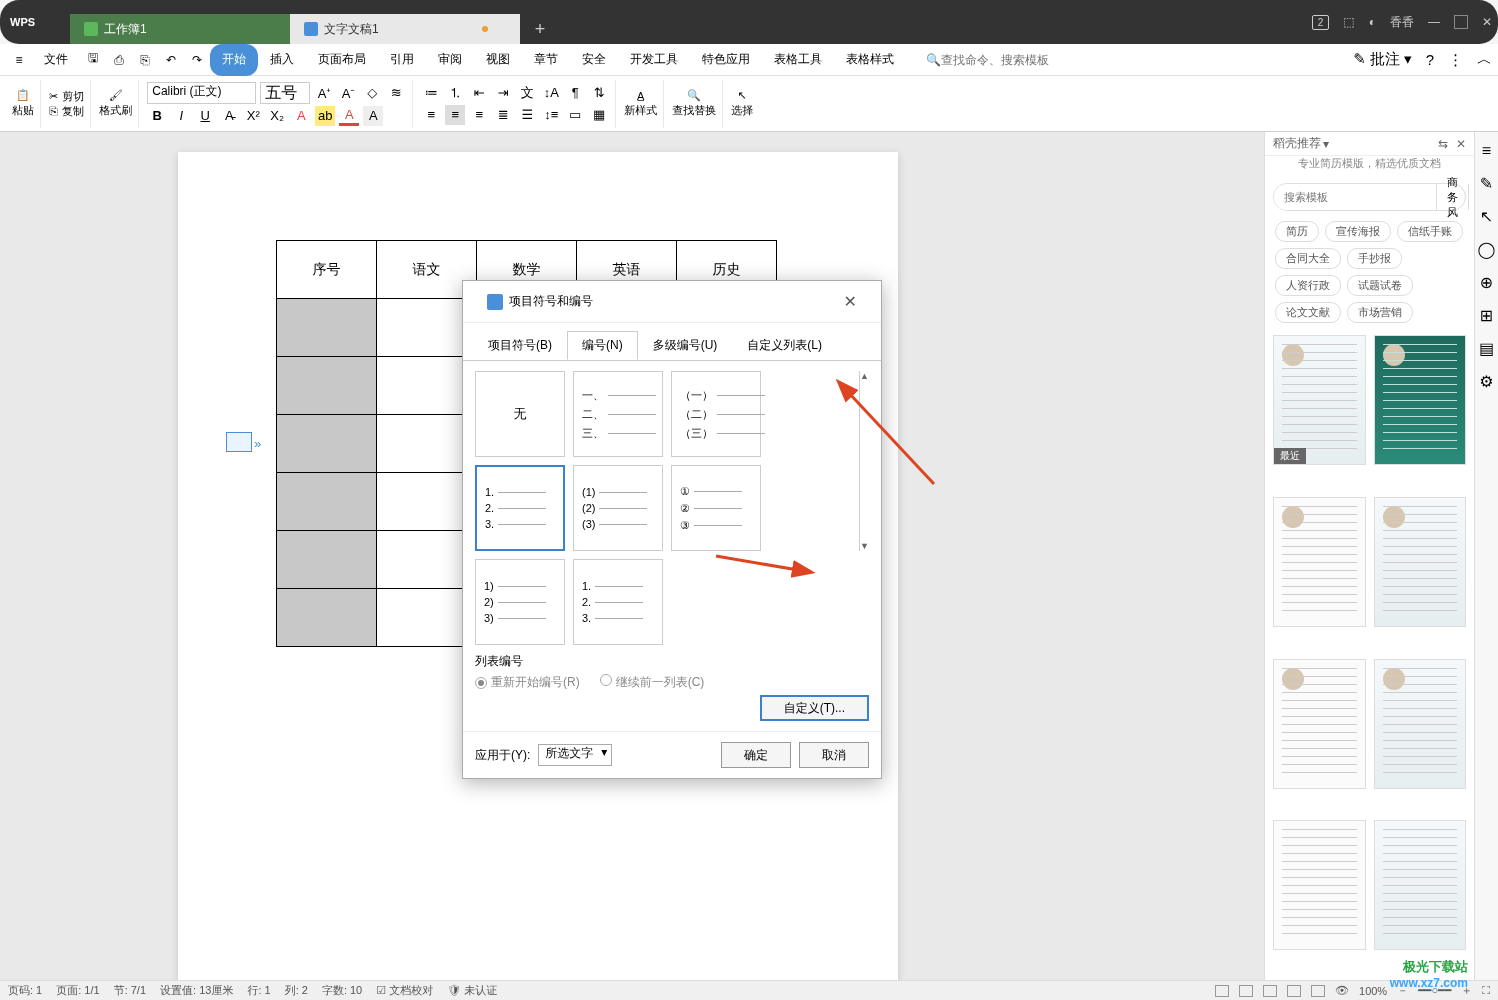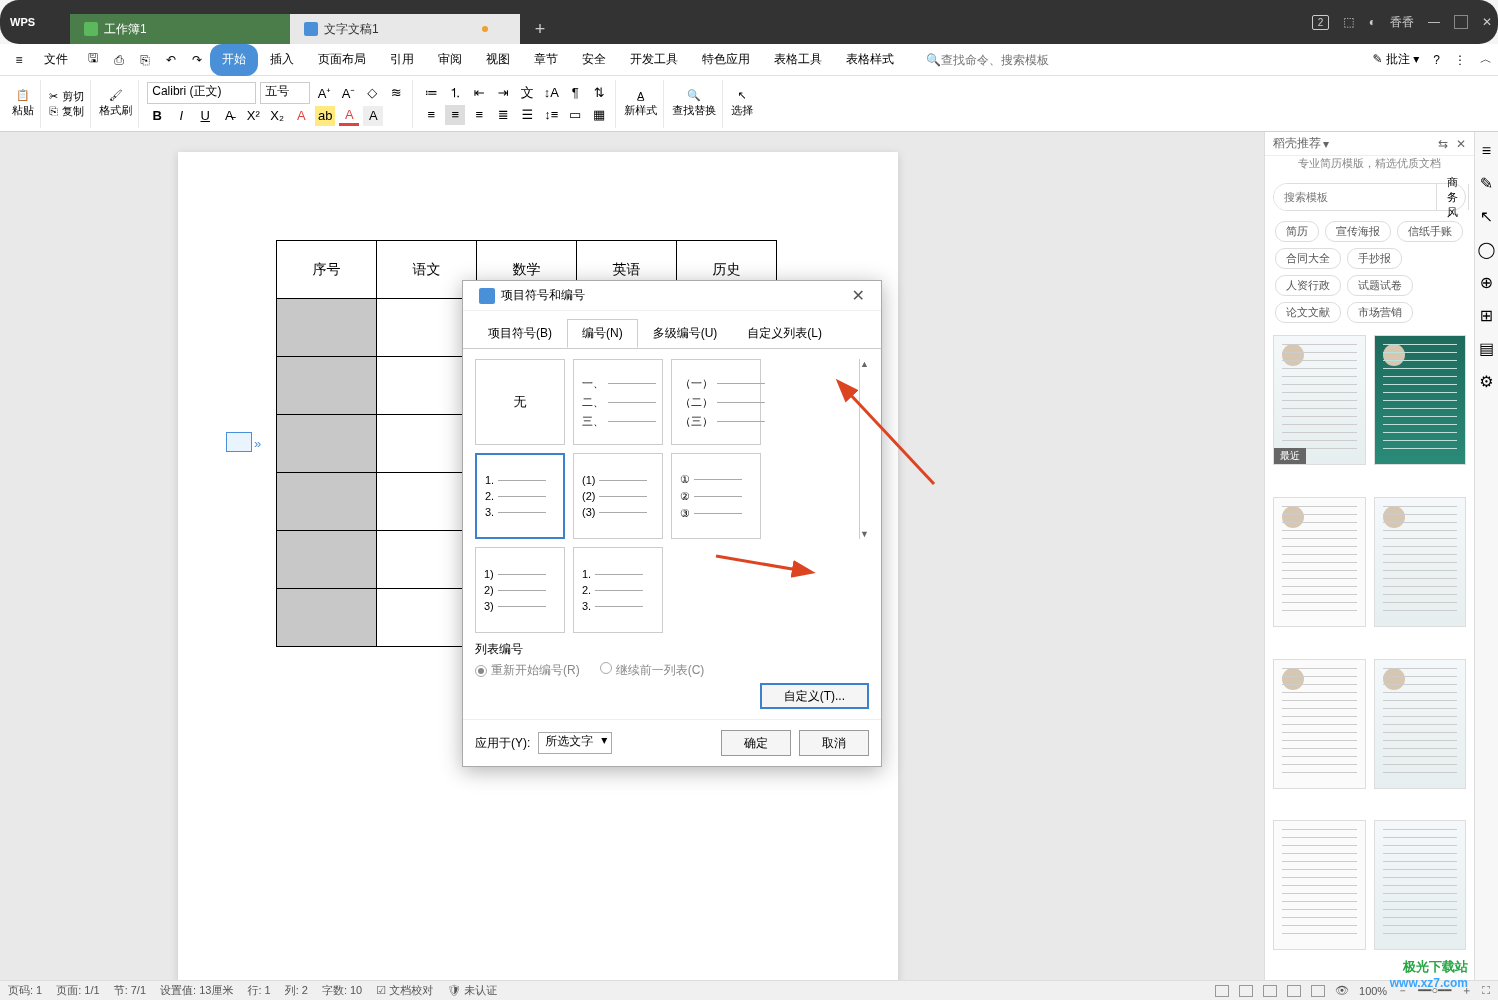--- a/index.html
+++ b/index.html
@@ -21,28 +21,28 @@
 .badge{border:1px solid #ccc;padding:1px 5px;border-radius:2px;font-size:10px;}
 .win-btn{width:14px;height:14px;border:1px solid #888;}
 
 
 .menubar{height:32px;background:#fff;display:flex;align-items:center;font-size:12px;border-bottom:1px solid #e0e0e0;padding:0 6px;}
 .menu-icon{width:22px;height:22px;display:flex;align-items:center;justify-content:center;margin:0 2px;}
 .menu-item{padding:0 12px;height:32px;display:flex;align-items:center;}
 .menu-item.active{background:#4a90d9;color:#fff;border-radius:12px;}
 .search-box{margin-left:20px;display:flex;align-items:center;font-size:12px;color:#999;}
 .search-box input{border:none;outline:none;font-size:12px;width:130px;}
-.menubar-right{position:absolute;right:6px;display:flex;align-items:center;gap:14px;font-size:12px;}
+.menubar-right{position:absolute;right:6px;display:flex;align-items:center;gap:14px;font-size:15px;}
 
 .ribbon{height:56px;background:#fff;border-bottom:1px solid #d0d0d0;display:flex;align-items:center;padding:4px 6px;gap:2px;}
 .rg{display:flex;flex-direction:column;align-items:center;justify-content:center;padding:0 6px;font-size:11px;border-right:1px solid #e8e8e8;height:48px;}
 .rg-row{display:flex;gap:4px;align-items:center;}
 .rg-btn{width:20px;height:20px;display:flex;align-items:center;justify-content:center;font-size:13px;}
 .font-sel{border:1px solid #ccc;height:22px;padding:0 4px;font-size:12px;width:109px;background:#fff;}
-.size-sel{border:1px solid #ccc;height:22px;padding:0 4px;font-size:12px;width:50px;background:#fff;}
+.size-sel{border:1px solid #ccc;height:22px;padding:0 4px;font-size:16px;width:50px;background:#fff;}
 .style-box{border:1px solid #ccc;width:58px;height:44px;display:flex;flex-direction:column;align-items:center;justify-content:center;font-size:9px;margin:0 1px;}
 .style-box .preview{font-size:13px;}
 .rg-label{font-size:11px;margin-top:1px;}
 
 
 .main{position:absolute;top:132px;left:0;right:234px;bottom:20px;background:#e9e9e9;overflow:hidden;}
 .page{position:absolute;left:178px;top:20px;width:720px;height:960px;background:#fff;box-shadow:0 2px 8px rgba(0,0,0,.15);}
 .dtable{position:absolute;left:98px;top:88px;border-collapse:collapse;}
 .dtable td{border:1px solid #000;width:100px;height:58px;text-align:center;font-size:14px;}
 .dtable td.sel{background:#c8c8c8;}
@@ -64,21 +64,21 @@
 .sp-thumb.style2{background:linear-gradient(180deg,#1e6b5e,#2a8a78);}
 .sp-thumb.style3{background:#fbfbfb;}
 .sp-thumb .lines{position:absolute;inset:8px;background:repeating-linear-gradient(180deg,#ccc 0,#ccc 1px,transparent 1px,transparent 8px);}
 .sp-thumb .avatar{position:absolute;top:8px;left:8px;width:22px;height:22px;border-radius:50%;background:#d8c7b0;}
 .sp-badge{position:absolute;bottom:0;left:0;background:#666;color:#fff;font-size:10px;padding:1px 6px;}
 
 .right-rail{position:absolute;right:0;top:132px;width:24px;bottom:20px;background:#f7f7f7;border-left:1px solid #ddd;display:flex;flex-direction:column;align-items:center;gap:14px;padding-top:10px;}
 
 
 .dialog{position:absolute;left:462px;top:280px;width:420px;background:#fff;border:1px solid #aaa;box-shadow:0 4px 20px rgba(0,0,0,.3);}
-.dlg-title{height:30px;display:flex;align-items:center;padding:0 16px;font-size:12px;border-bottom:1px solid #eee;}
+.dlg-title{height:42px;display:flex;align-items:center;padding:0 24px;font-size:12px;border-bottom:1px solid #eee;}
 .dlg-title .ticon{width:16px;height:16px;background:#4a90d9;border-radius:2px;margin-right:6px;}
 .dlg-close{margin-left:auto;font-size:16px;color:#555;}
 .dlg-tabs{display:flex;border-bottom:1px solid #ccc;padding:8px 10px 0;font-size:12px;}
 .dlg-tab{padding:5px 14px;border:1px solid transparent;}
 .dlg-tab.active{border:1px solid #ccc;border-bottom-color:#fff;background:#fff;}
 .dlg-body{padding:10px 12px;}
 .num-grid{display:flex;gap:8px;flex-wrap:wrap;}
 .num-box{width:90px;height:86px;border:1px solid #ccc;display:flex;flex-direction:column;justify-content:center;align-items:flex-start;padding:6px 8px;font-size:11px;background:#fff;}
 .num-box.none{align-items:center;font-size:13px;}
 .num-box.sel{border:2px solid #3b82ce;}

